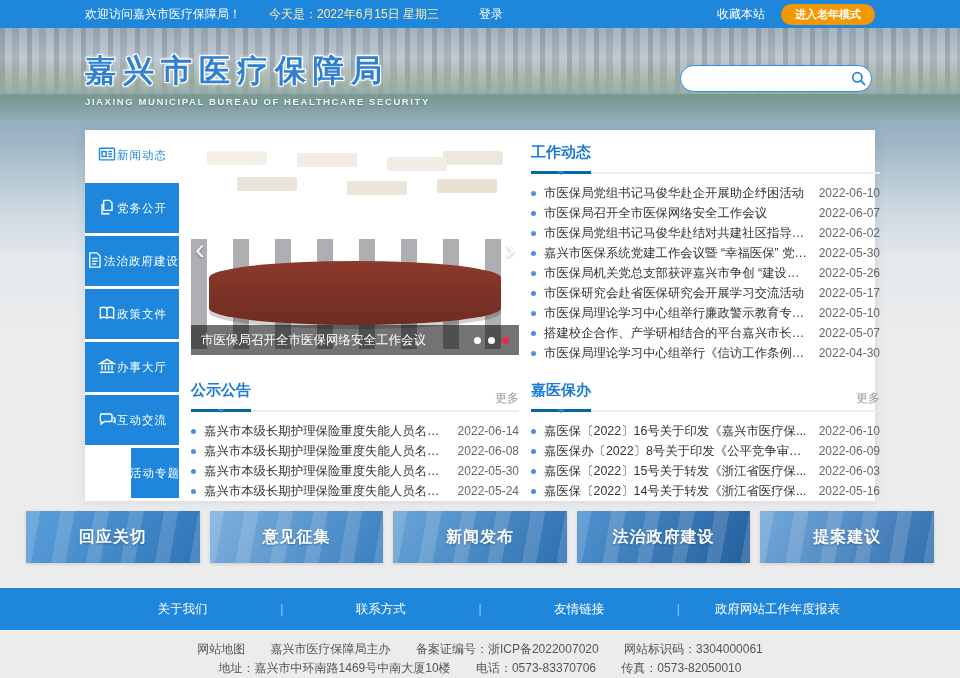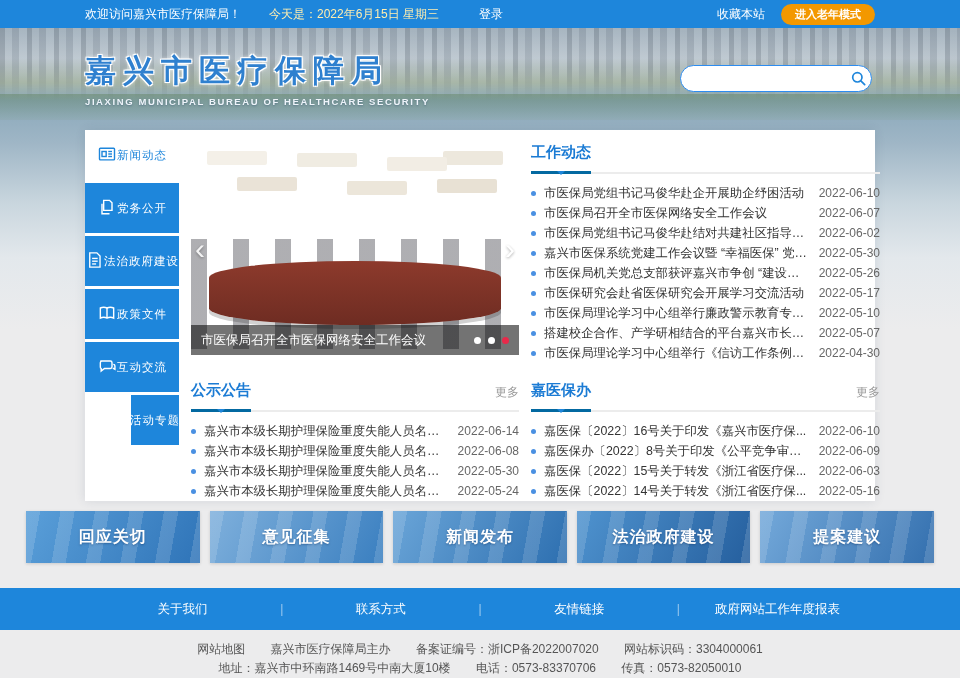--- a/index.html
+++ b/index.html
@@ -70,21 +70,21 @@
   .dot.active { background:#e8294a; }
 
   
   .section { flex:1; margin-left:12px; min-width:0; }
   .row-bottom .section:first-child { margin-left:0; width:328px; flex:none; }
   .section-head { border-bottom:2px solid #ececec; display:flex; align-items:flex-end; position:relative; }
   .section-title { display:inline-block; font-size:15px; font-weight:bold; color:#1b7bd4;
     padding-bottom:9px; border-bottom:3px solid #0369a1; margin-bottom:-2px; position:relative; }
   .section-title::after { content:""; position:absolute; left:50%; bottom:-8px; margin-left:-4px;
     border:4px solid transparent; border-top-color:#1e86db; }
-  .more-link { margin-left:auto; font-size:12px; color:#999; text-decoration:none; padding-bottom:9px; cursor:pointer; }
+  .more-link { margin-left:auto; font-size:12px; color:#999; text-decoration:none; padding-bottom:3px; cursor:pointer; }
   .news-list { list-style:none; margin-top:9px; }
   .news-row { display:flex; align-items:center; height:20px; font-size:12.4px; cursor:pointer; }
   .bullet { width:5px; height:5px; border-radius:50%; background:#4a90e2; flex:none; margin-right:8px; }
   .row-title { color:#333; white-space:nowrap; overflow:hidden; text-overflow:ellipsis; flex:1; }
   .row-date { color:#666; font-size:12px; margin-left:10px; flex:none; }
 
   
   .quick-row { width:908px; margin:10px auto 0; display:flex; gap:10px; }
   .tile { flex:1; height:52px; position:relative; display:flex; align-items:center; justify-content:center;
     cursor:pointer; overflow:hidden; box-shadow:0 1px 3px rgba(0,0,0,.15); }
@@ -169,20 +169,31 @@
             <line x1="9" y1="17" x2="14" y2="17"></line>
           </svg>
         <span class="lbl">法治政府建设</span>
       </div>
       <div class="side-item">
         <svg class="icn" viewBox="0 0 24 24" fill="none" stroke="currentColor" stroke-width="1.7">
             <path d="M4 6 q4 -2 8 0 q4 -2 8 0 v12 q-4 -2 -8 0 q-4 -2 -8 0 z"></path>
             <line x1="12" y1="6" x2="12" y2="18"></line>
           </svg>
         <span class="lbl">政策文件</span>
+      </div>
+      <div class="side-item">
+        <svg class="icn" viewBox="0 0 24 24" fill="none" stroke="currentColor" stroke-width="1.7">
+            <path d="M3.5 9 L12 4 L20.5 9 z"></path>
+            <line x1="6" y1="11" x2="6" y2="17"></line>
+            <line x1="10" y1="11" x2="10" y2="17"></line>
+            <line x1="14" y1="11" x2="14" y2="17"></line>
+            <line x1="18" y1="11" x2="18" y2="17"></line>
+            <line x1="3.5" y1="19.5" x2="20.5" y2="19.5"></line>
+          </svg>
+        <span class="lbl">办事大厅</span>
       </div>
       <div class="side-item">
         <svg class="icn" viewBox="0 0 24 24" fill="none" stroke="currentColor" stroke-width="1.7">
             <path d="M4 6 h12 a2 2 0 0 1 2 2 v5 a2 2 0 0 1 -2 2 h-7 l-4 3 v-3 a2 2 0 0 1 -1 -2 v-5 a2 2 0 0 1 2 -2 z"></path>
             <path d="M19.5 10 a2 2 0 0 1 2 2 v4 l-2.5 -1.5"></path>
           </svg>
         <span class="lbl">互动交流</span>
       </div>
       <div class="side-item">
         <svg class="icn" viewBox="0 0 24 24" fill="currentColor">

